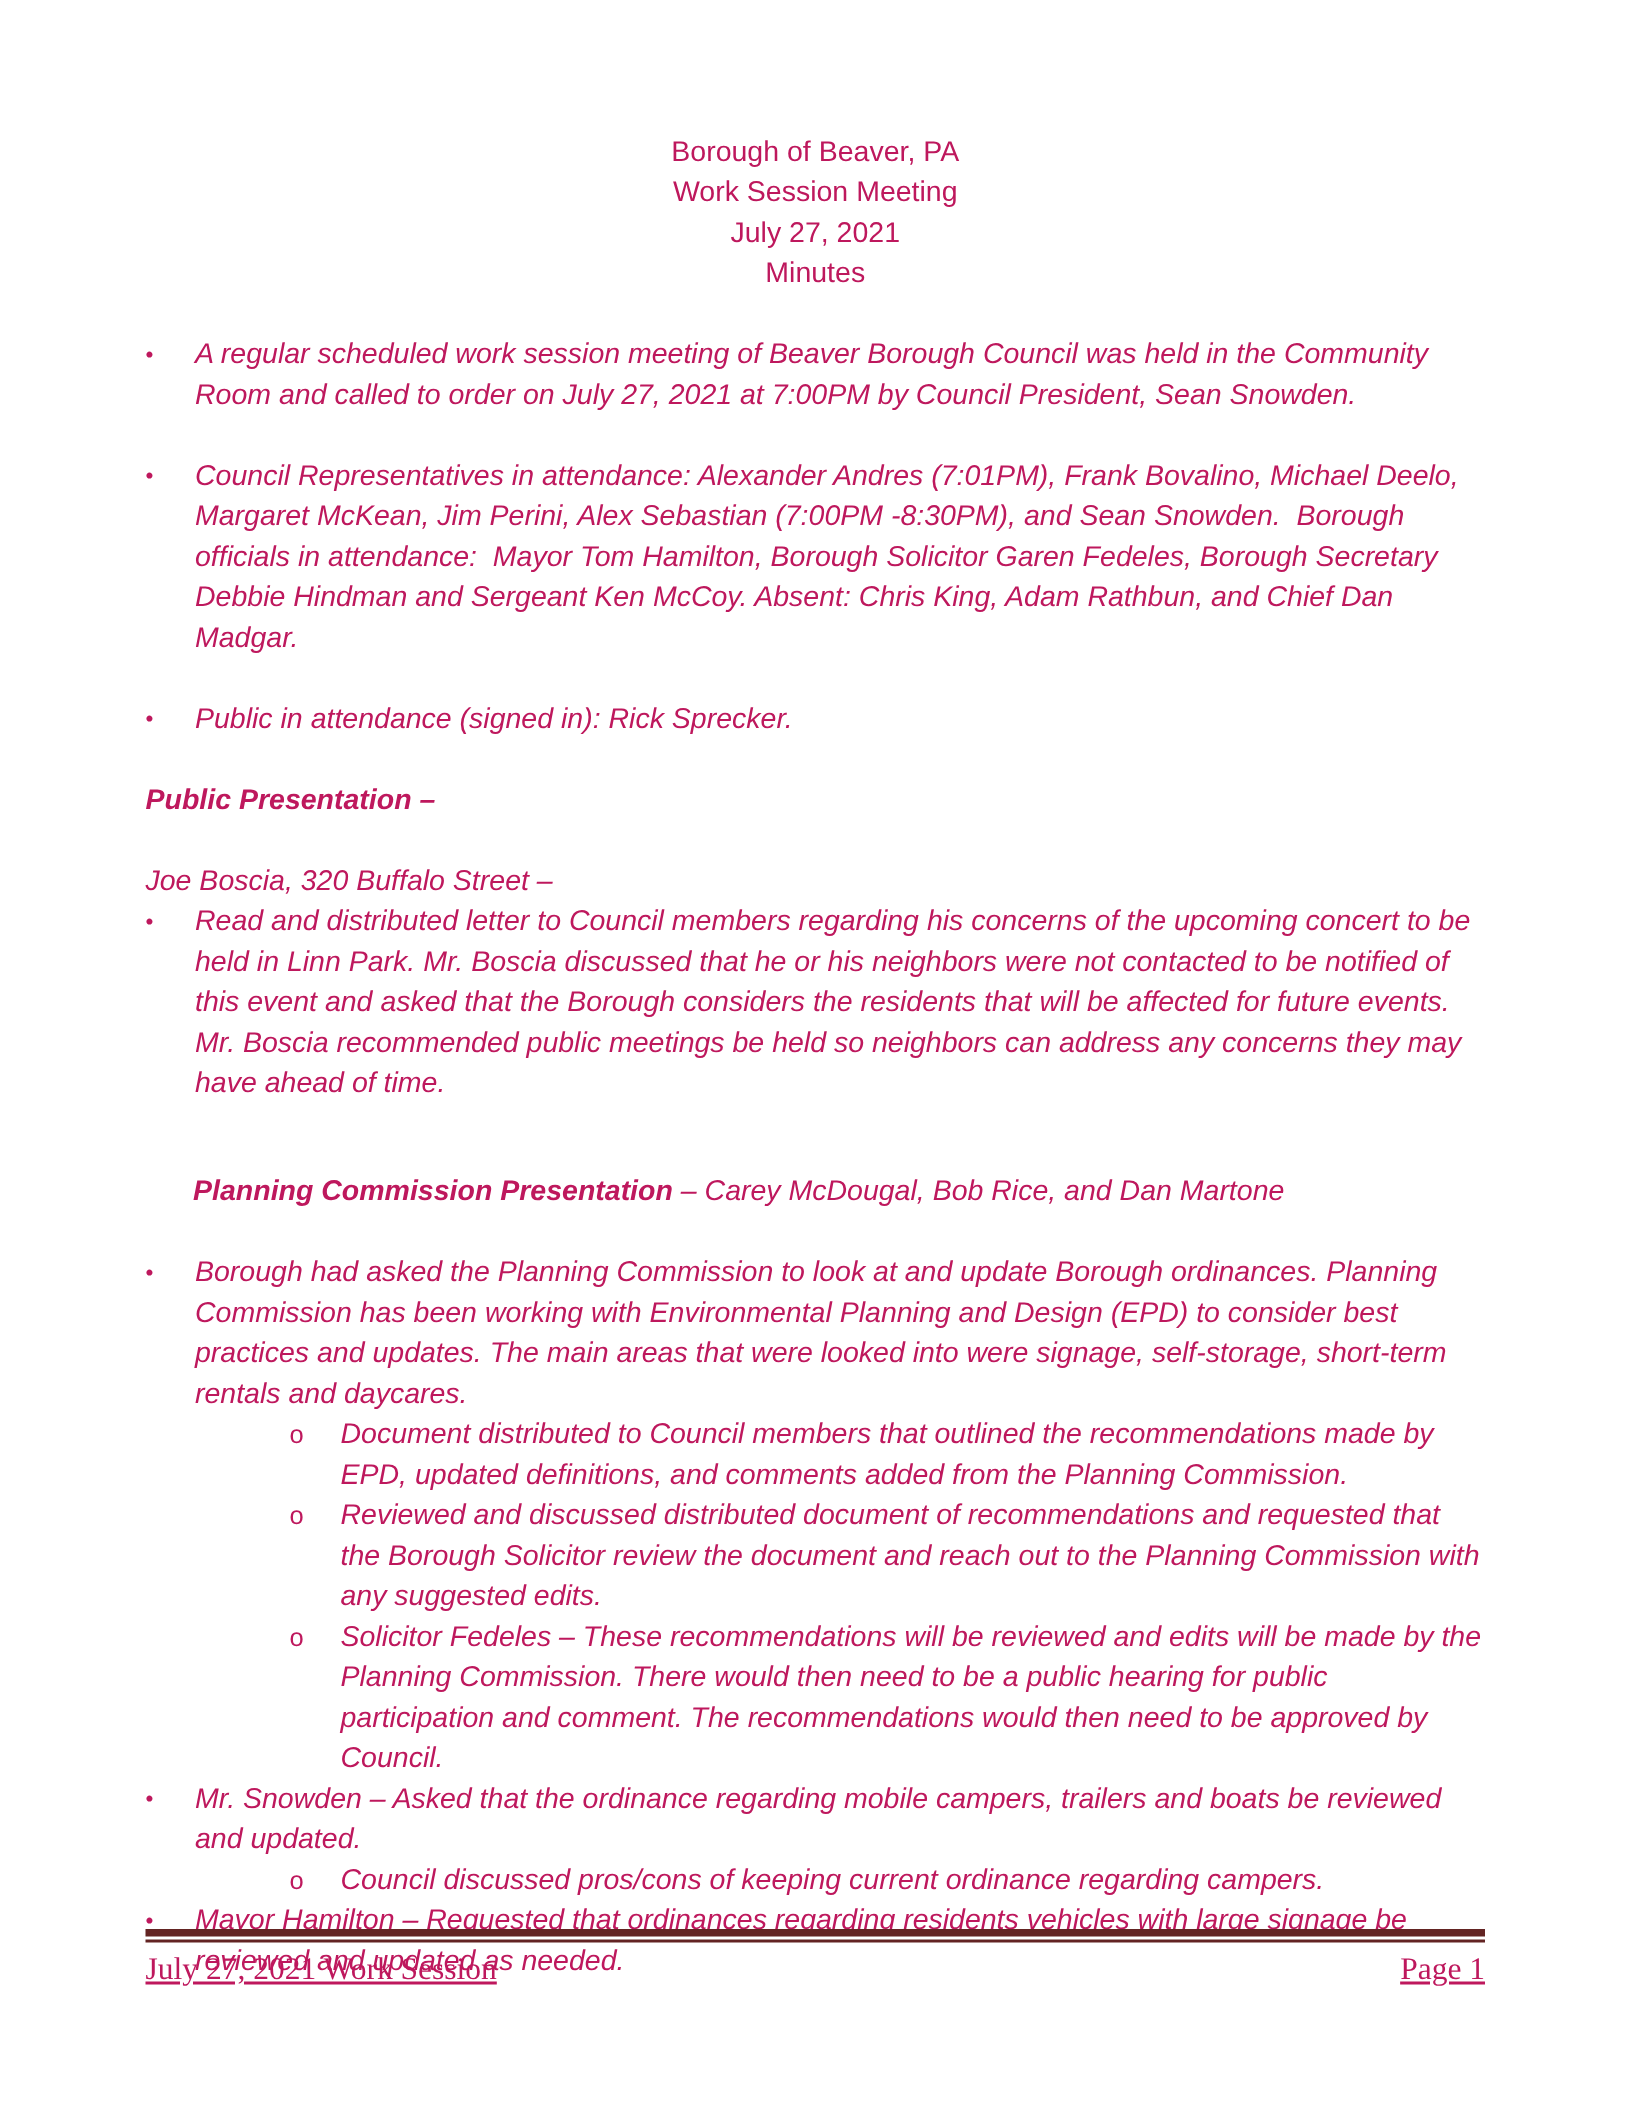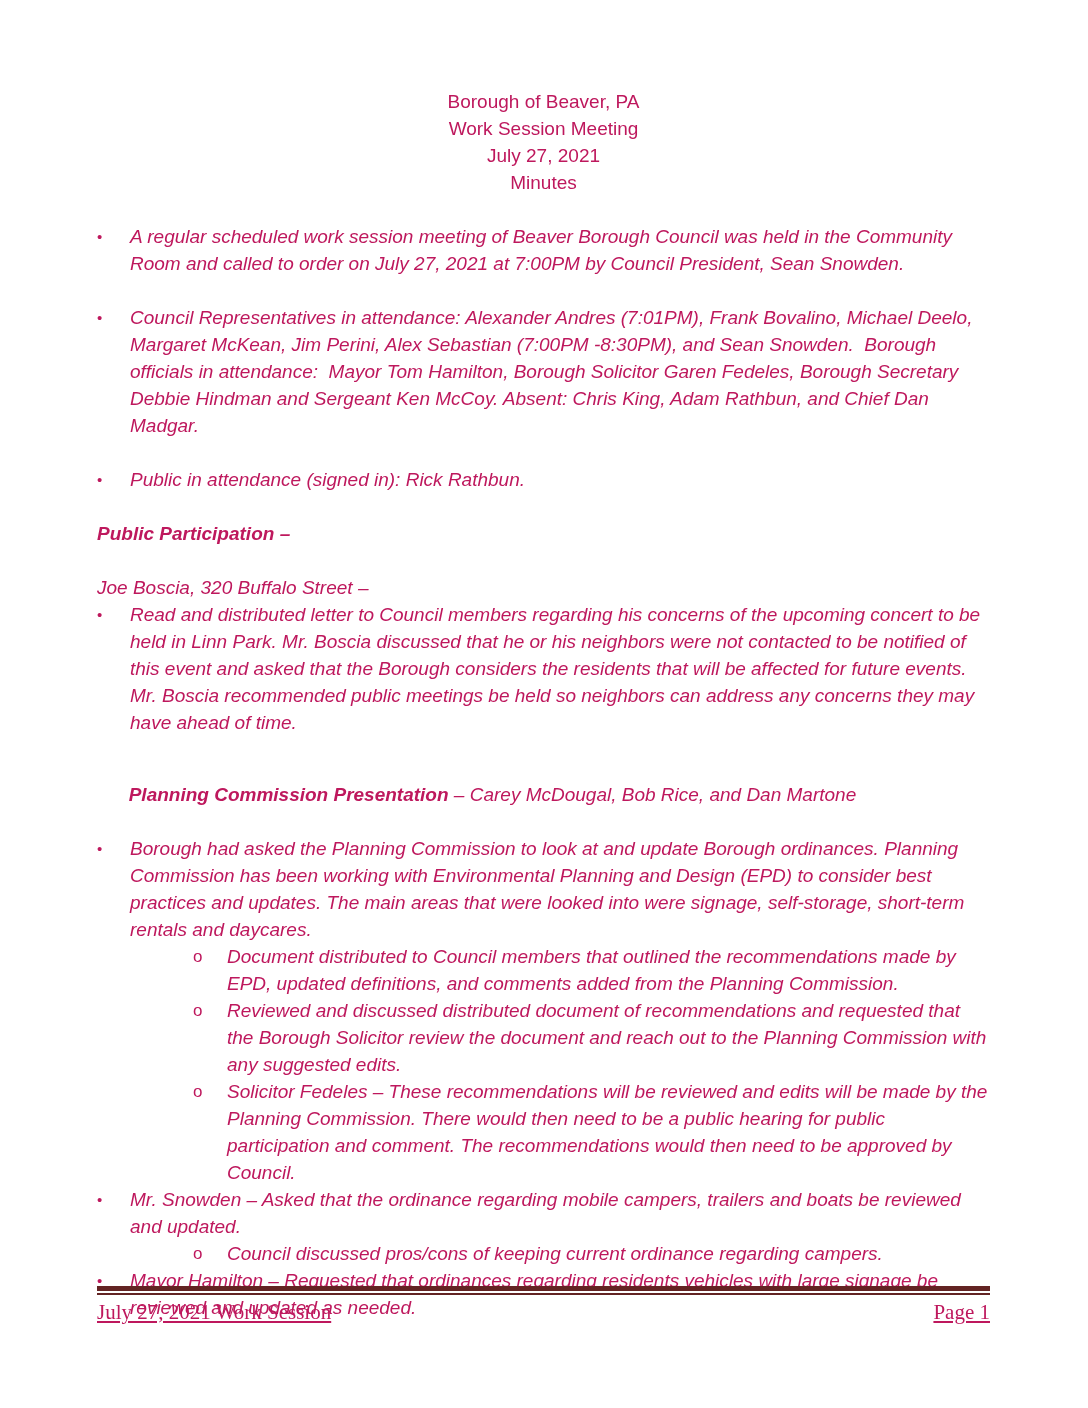--- a/index.html
+++ b/index.html
@@ -73,24 +73,24 @@
       <span class="para">A regular scheduled work session meeting of Beaver Borough Council was held in the Community Room and called to order on July 27, 2021 at 7:00PM by Council President, Sean Snowden.</span>
     </div>
 
     <div class="bullet lvl1 gap">
       <span class="marker">•</span>
       <span class="para">Council Representatives in attendance: Alexander Andres (7:01PM), Frank Bovalino, Michael Deelo, Margaret McKean, Jim Perini, Alex Sebastian (7:00PM -8:30PM), and Sean Snowden.  Borough officials in attendance:  Mayor Tom Hamilton, Borough Solicitor Garen Fedeles, Borough Secretary Debbie Hindman and Sergeant Ken McCoy. Absent: Chris King, Adam Rathbun, and Chief Dan Madgar.</span>
     </div>
 
     <div class="bullet lvl1 gap">
       <span class="marker">•</span>
-      <span class="para">Public in attendance (signed in): Rick Rathbun.</span>
+      <span class="para">Public in attendance (signed in): Rick Sprecker.</span>
     </div>
 
-    <div class="para bold gap">Public Participation –</div>
+    <div class="para bold gap">Public Presentation –</div>
 
     <div class="para">Joe Boscia, 320 Buffalo Street –</div>
 
     <div class="bullet lvl1 gap-sm">
       <span class="marker">•</span>
       <span class="para">Read and distributed letter to Council members regarding his concerns of the upcoming concert to be held in Linn Park. Mr. Boscia discussed that he or his neighbors were not contacted to be notified of this event and asked that the Borough considers the residents that will be affected for future events. Mr. Boscia recommended public meetings be held so neighbors can address any concerns they may have ahead of time.</span>
     </div>
 
     <div class="para">
       <span class="bold">Planning Commission Presentation</span><span> – Carey McDougal, Bob Rice, and Dan Martone</span>

